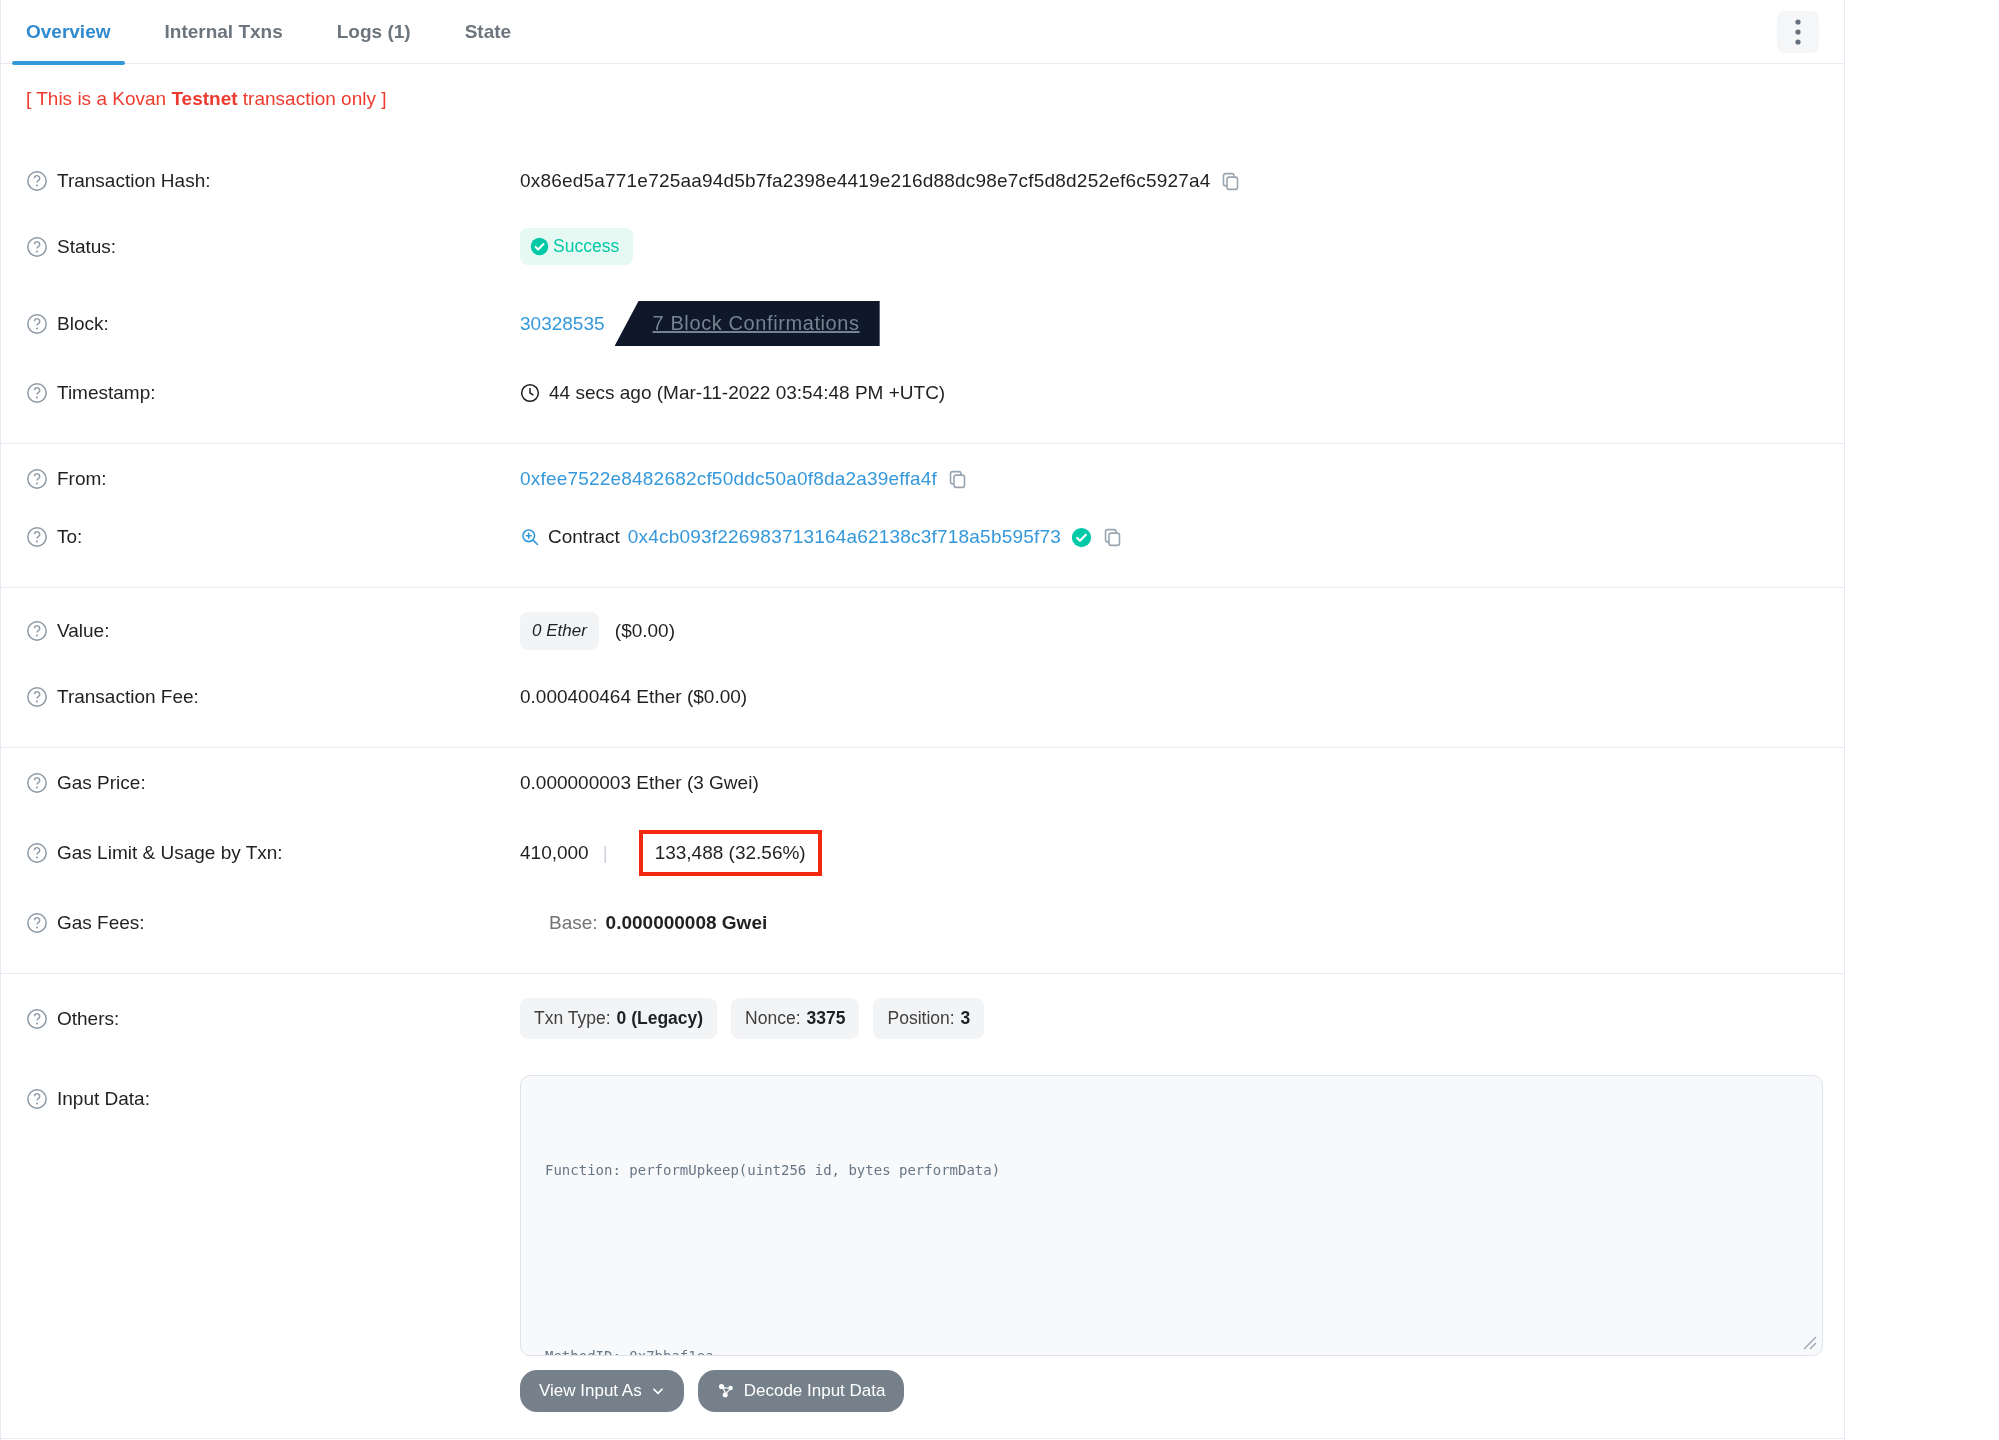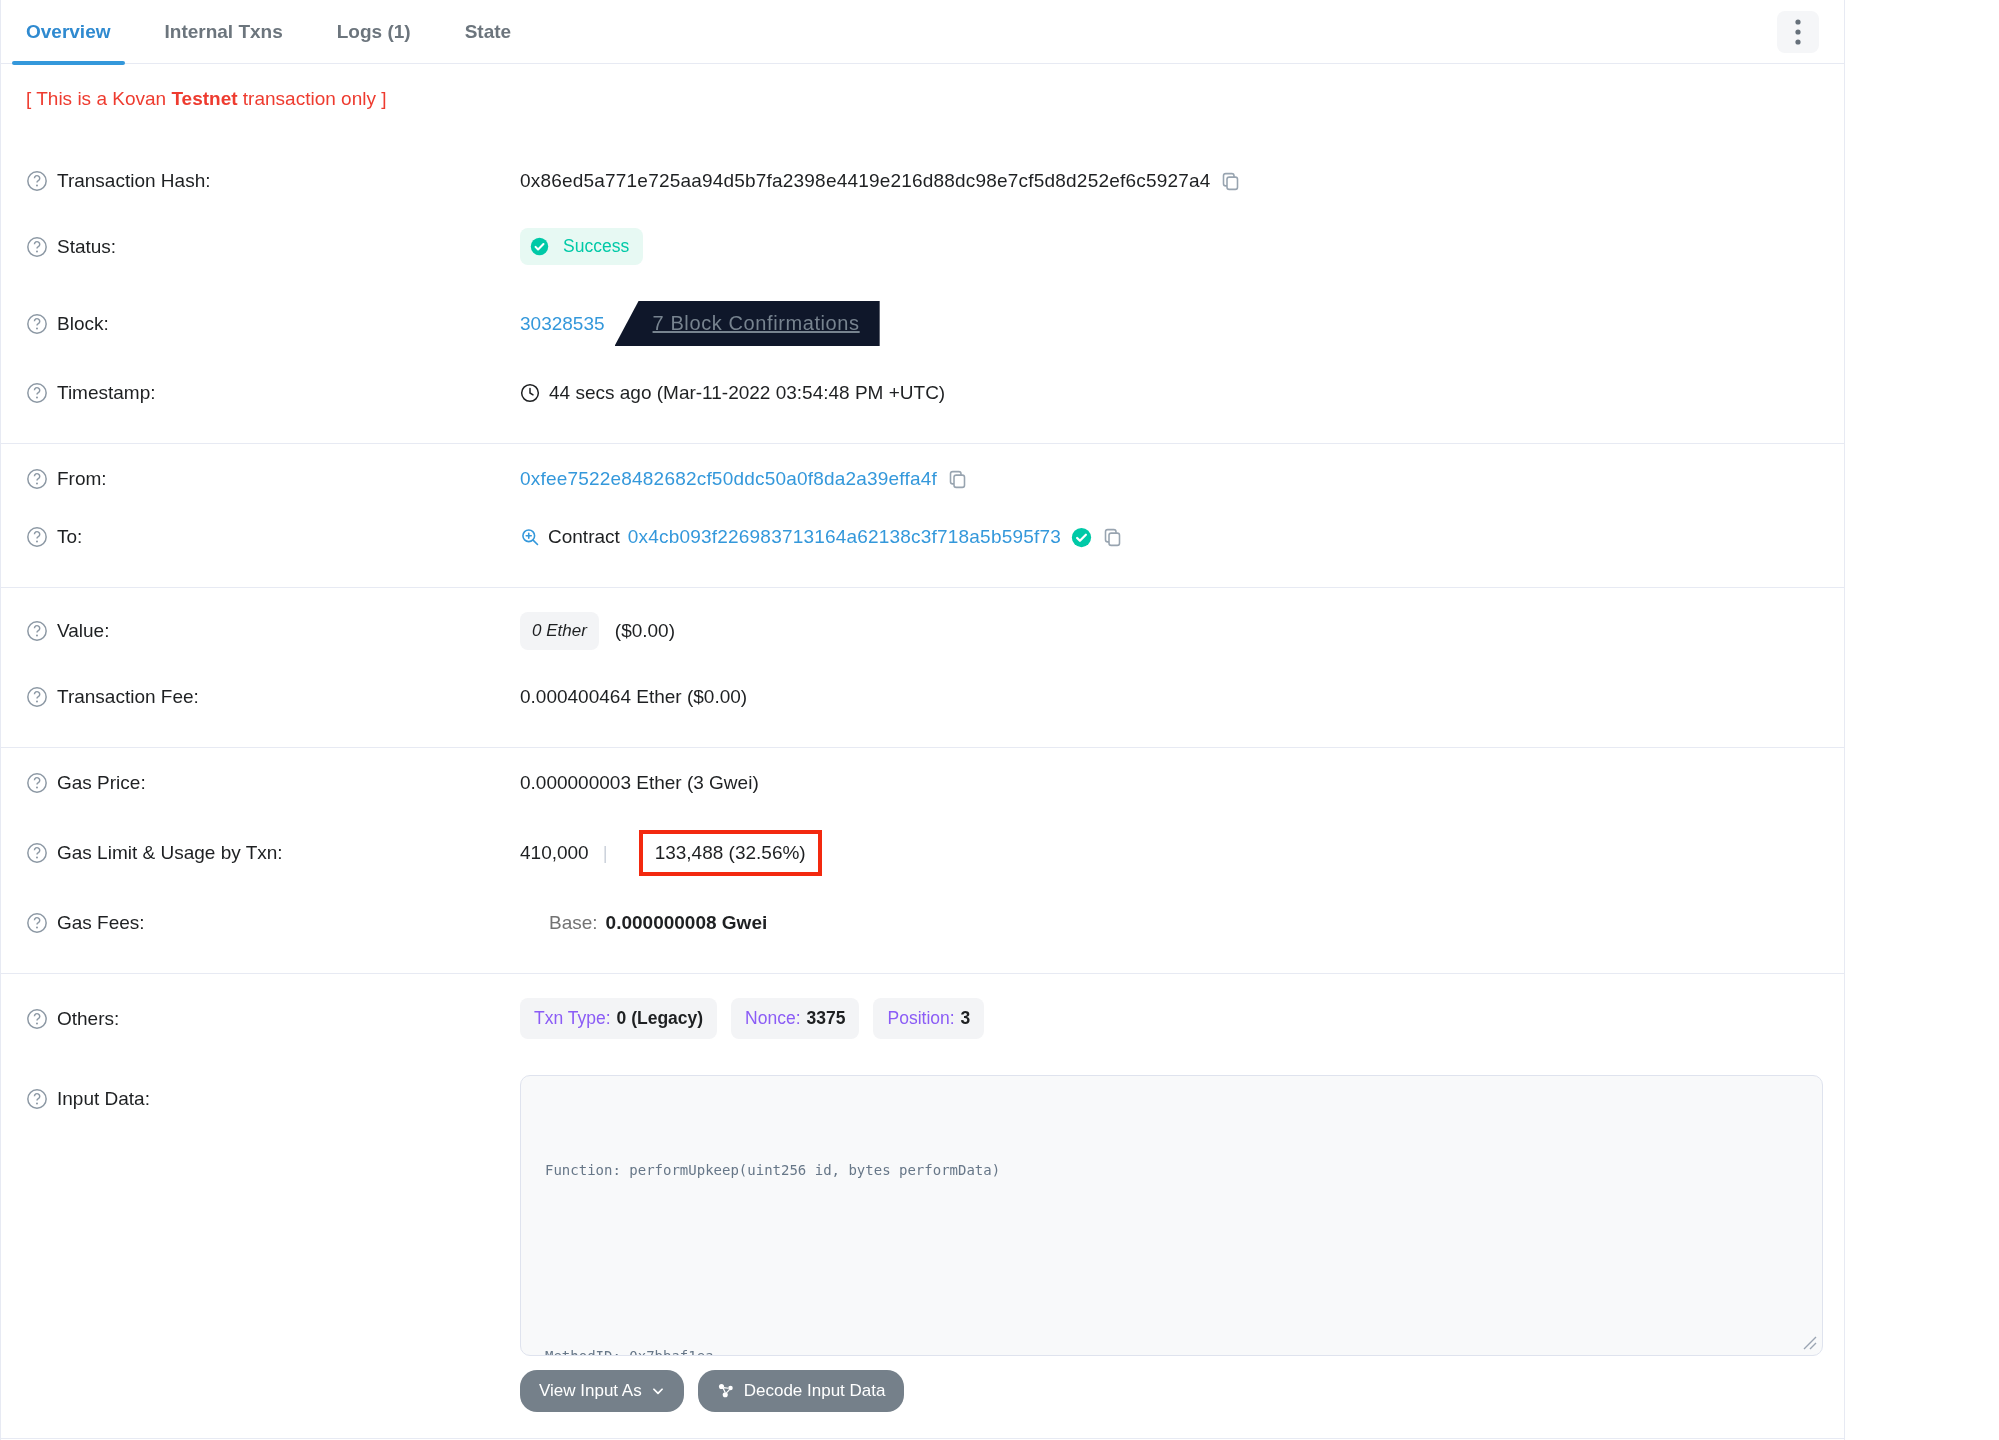--- a/index.html
+++ b/index.html
@@ -49,21 +49,21 @@
     width: 494px; flex: none; display: flex; align-items: center; gap: 9px;
     color: #1e2022;
   }
   .row-value { flex: 1; padding-right: 21px; display: flex; align-items: center; }
   .help-ic { width: 22px; height: 22px; flex: none; color: #8c98a4; }
   .mono-ish { letter-spacing: 0.2px; }
   .link { color: #3498db; text-decoration: none; cursor: pointer; }
   .copy-ic { width: 21px; height: 21px; color: #98a4b0; margin-left: 10px; cursor: pointer; flex: none; }
   
   .badge-success {
-    display: inline-flex; align-items: center; gap: 14px;
+    display: inline-flex; align-items: center; gap: 4px;
     background: #e7f9f3; color: #00c9a7; font-size: 17.5px;
     padding: 8px 14px 8px 10px; border-radius: 8px;
   }
   
   .conf-tag {
     margin-left: 10px; background: #0f172a; color: #77838f;
     font-size: 20px; letter-spacing: 0.6px;
     padding: 11px 20px 11px 38px;
     clip-path: polygon(24px 0, 100% 0, 100% 100%, 0 100%);
     text-decoration: underline;
@@ -80,21 +80,21 @@
     border: 4px solid #f3290f; padding: 8px 12px; display: inline-flex;
     align-items: center; margin-left: 17px;
   }
   .gas-base-label { color: #737373; margin-right: 8px; margin-left: 29px; }
   .semibold { font-weight: 600; }
   
   .other-badge {
     background: #f3f4f6; border-radius: 8px; padding: 10px 14px;
     font-size: 17.5px; margin-right: 14px; display: inline-flex; align-items: center;
   }
-  .other-badge .k { color: #8b5cf6; margin-right: 6px; text-align: center; }
+  .other-badge .k { color: #404040; margin-right: 6px; text-align: center; }
   .other-badge .v { color: #1e2022; font-weight: 600; }
   
   .inputdata-wrap { flex: 1; padding-right: 21px; }
   .inputdata-box {
     position: relative; width: 100%; height: 281px; overflow: hidden;
     background: #f8f9fa; border: 1px solid #dfe3ee; border-radius: 10px;
     padding: 17px 24px;
     font-family: "DejaVu Sans Mono", "Liberation Mono", monospace;
     font-size: 14px; line-height: 31px; color: #677788;
     white-space: pre; 

